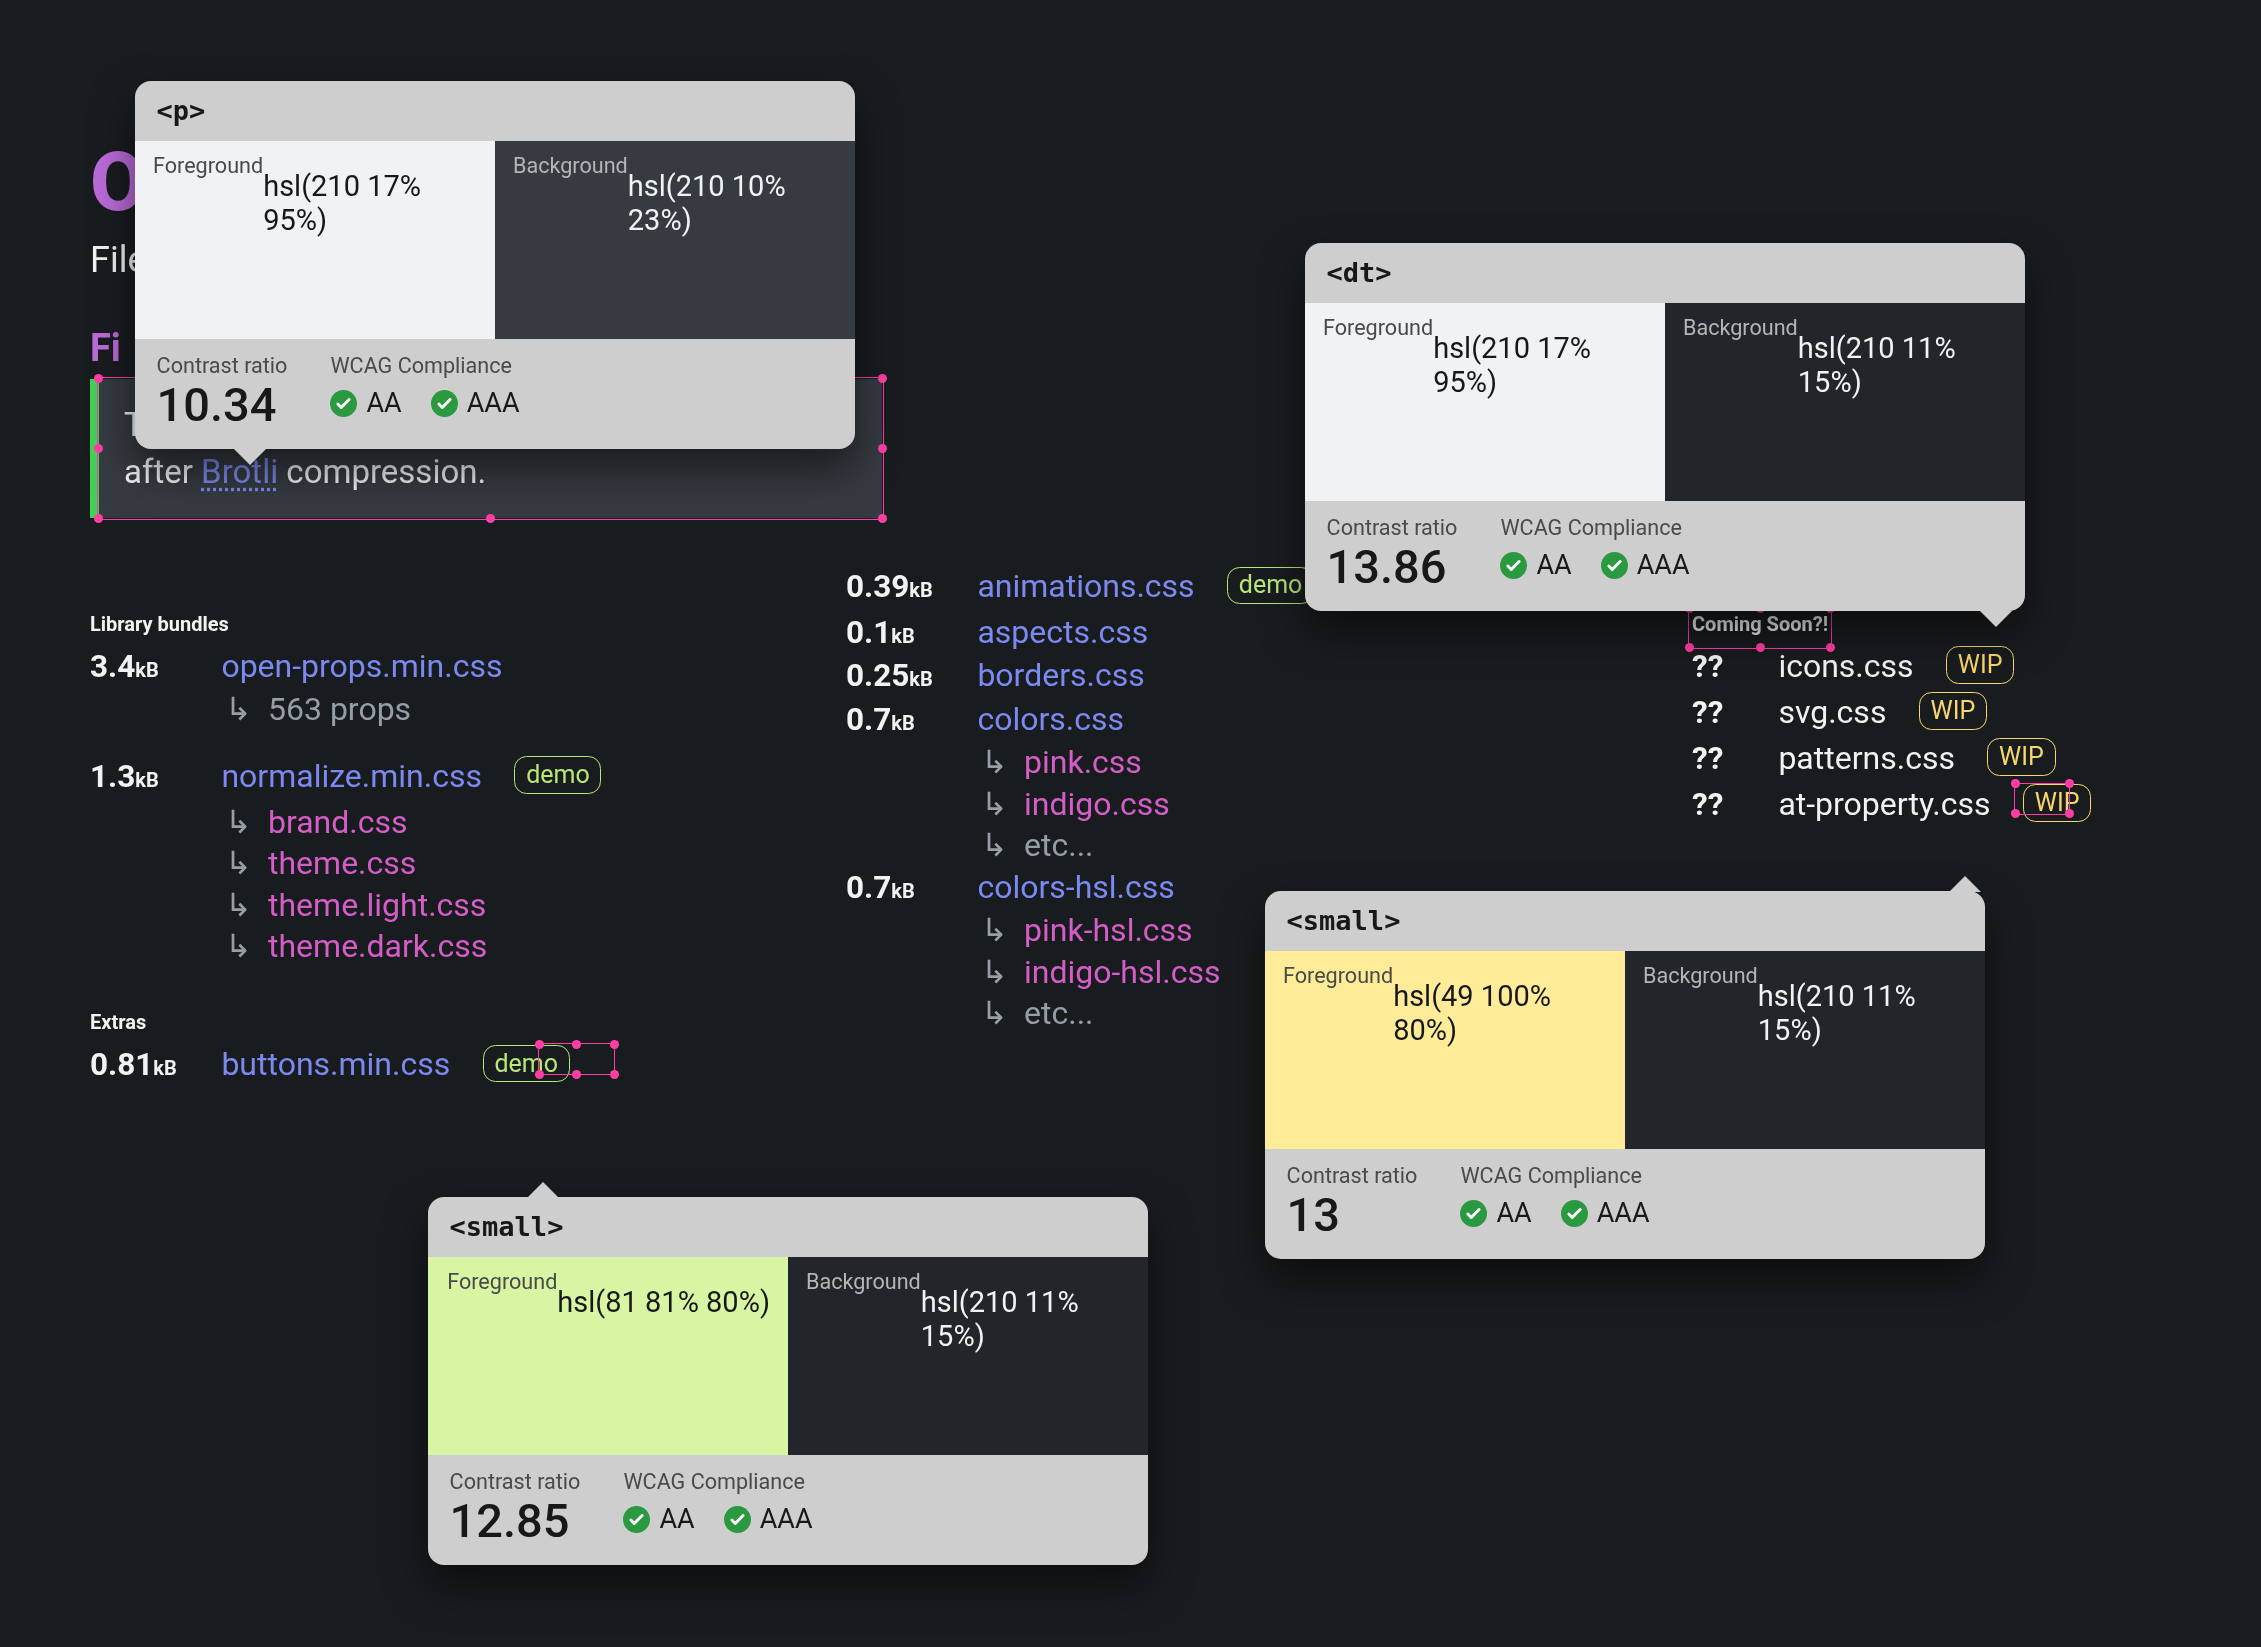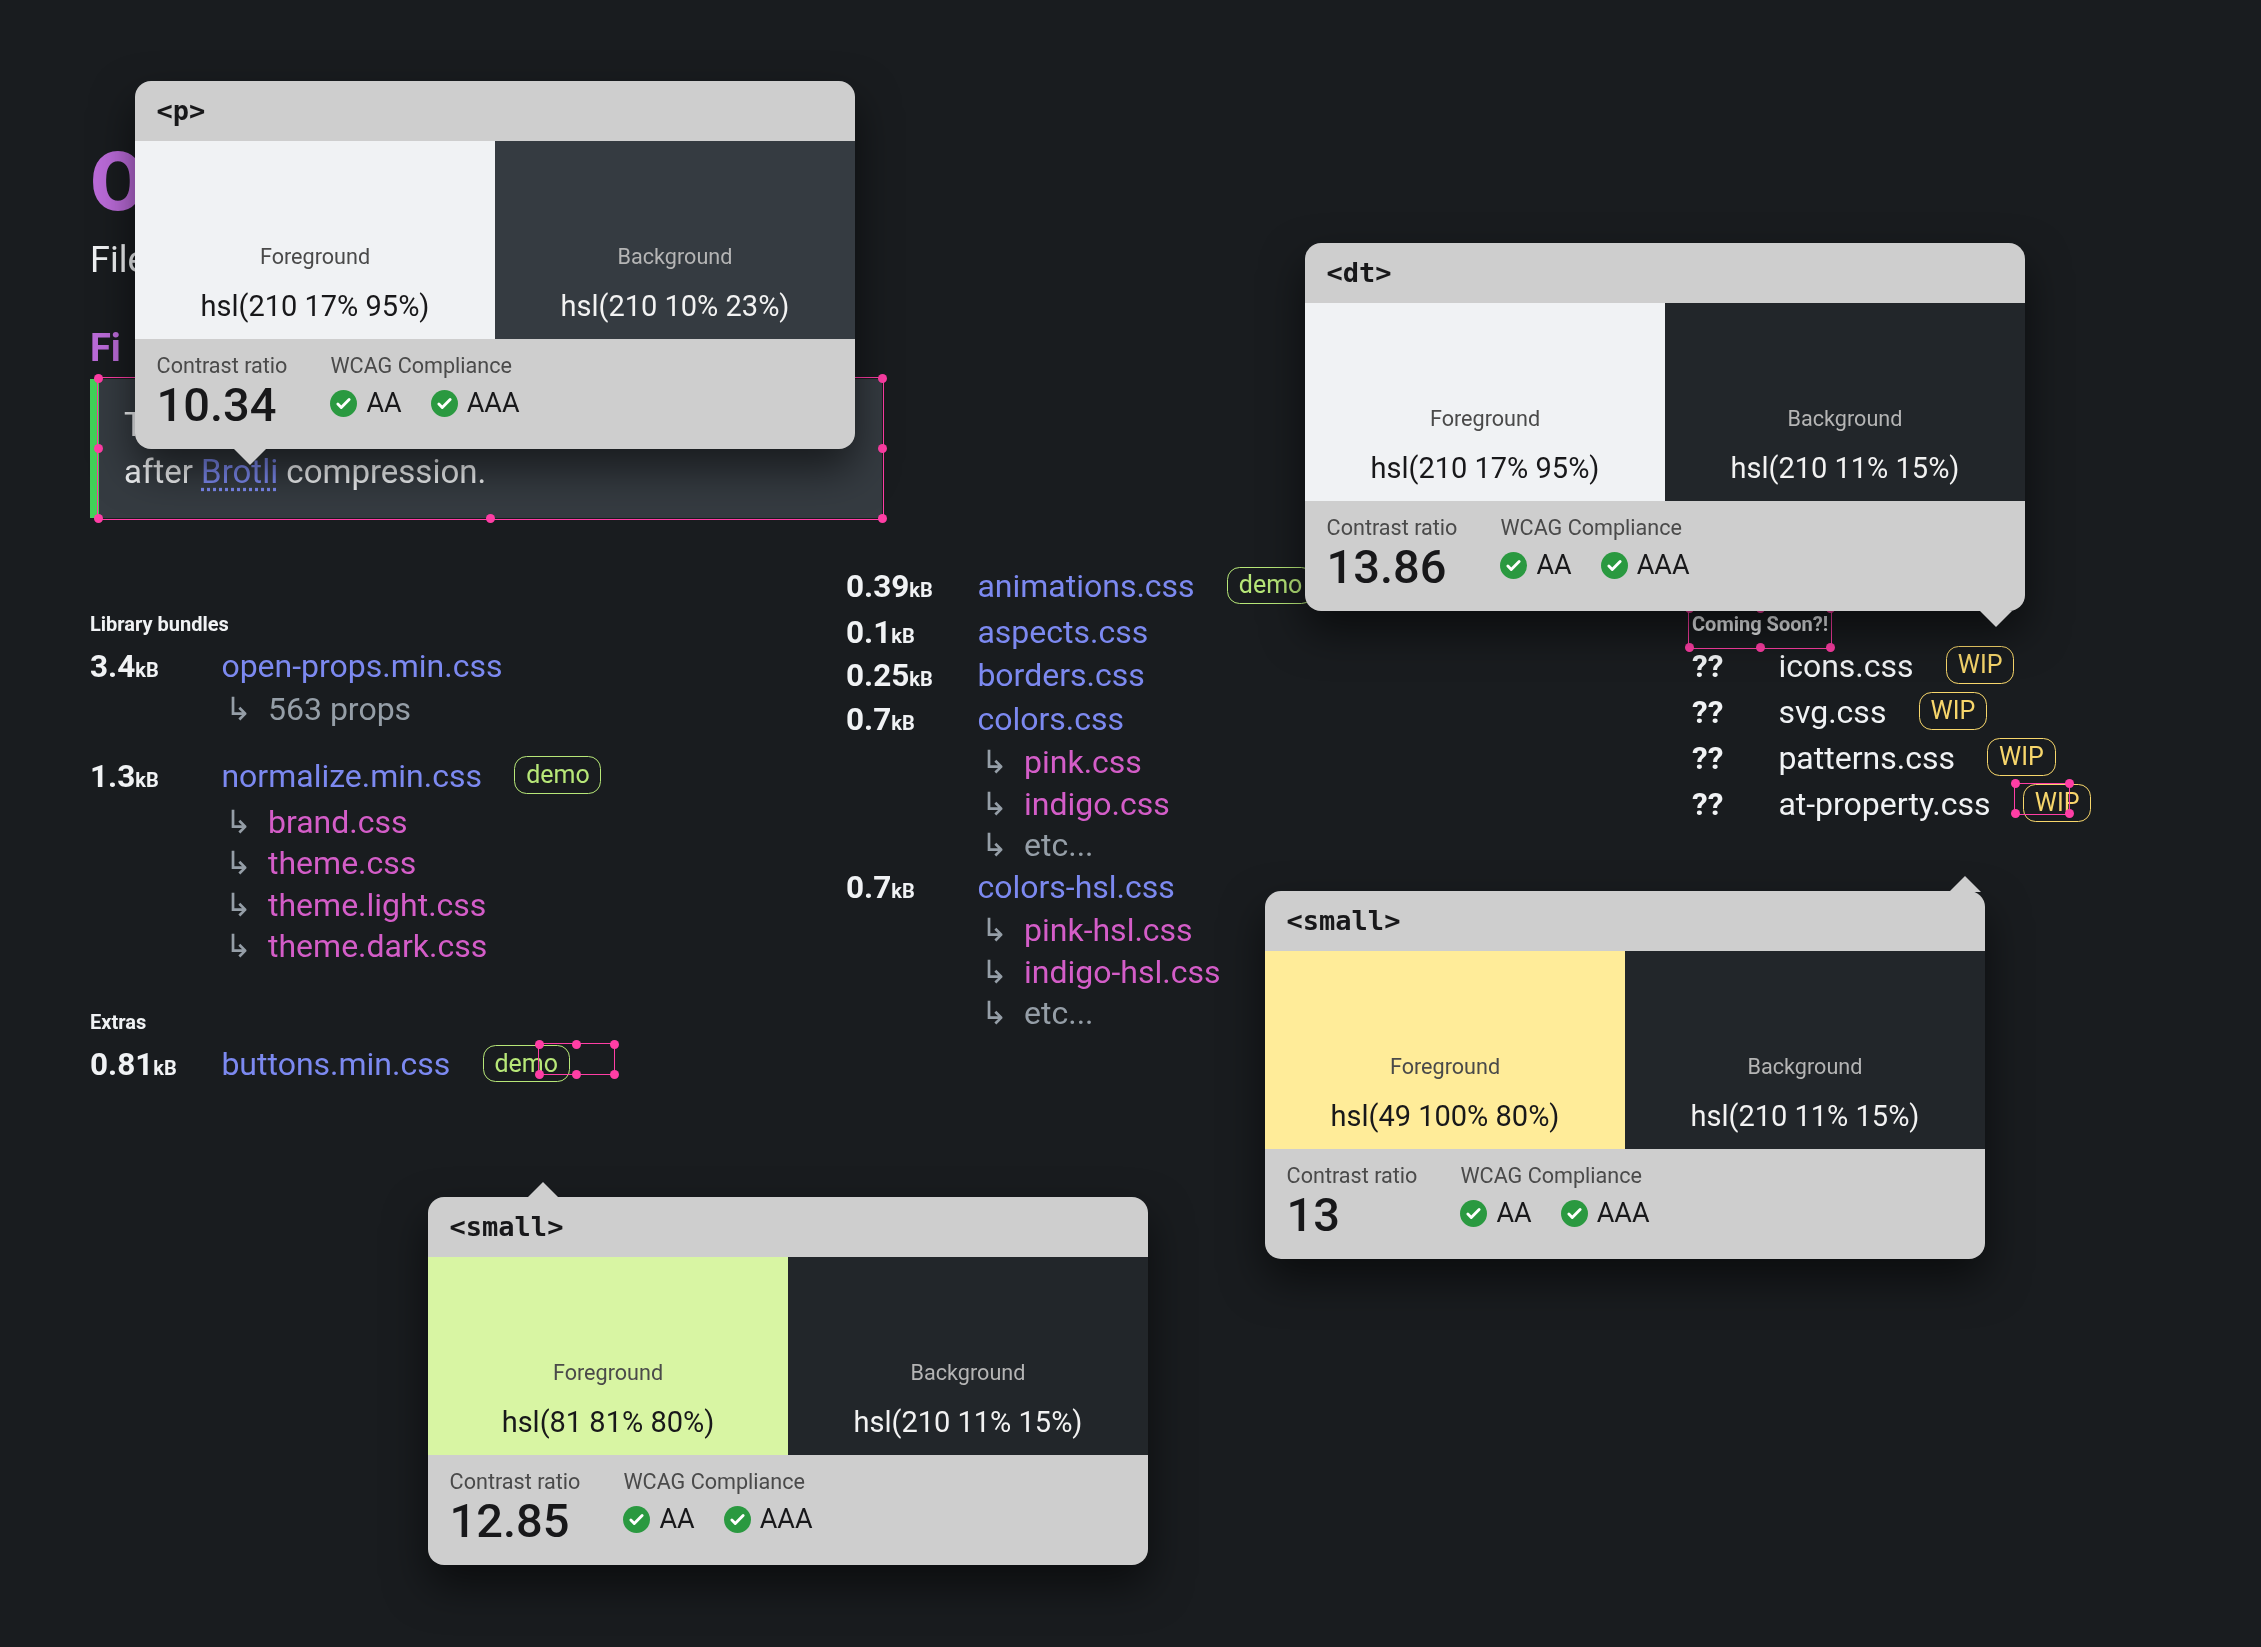--- a/index.html
+++ b/index.html
@@ -170,24 +170,23 @@
     font-size: 27px;
     padding: 14.4px 21.6px;
   }
   .tooltip .swatches {
     display: flex;
     height: 198px;
   }
   .tooltip .swatch {
     flex: 1;
     display: flex;
-    flex-direction: column;
+    flex-direction: row;
     justify-content: flex-end;
     padding: 12.6px 18px 16px;
-    align-items: center;
   }
   .tooltip .swatch .lbl {
     font-size: 21.6px;
     color: var(--tooltip-sub);
     margin-bottom: 3.6px;
   }
   .tooltip .swatch .val {
     font-size: 29px;
     font-weight: 400;
     margin-top: 16px;

